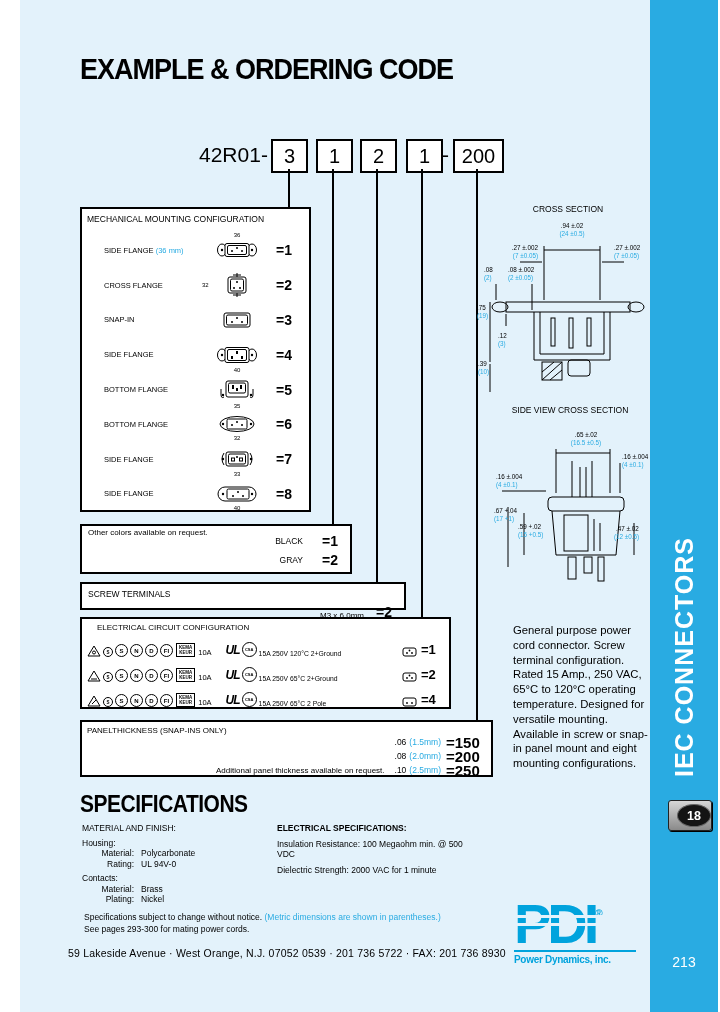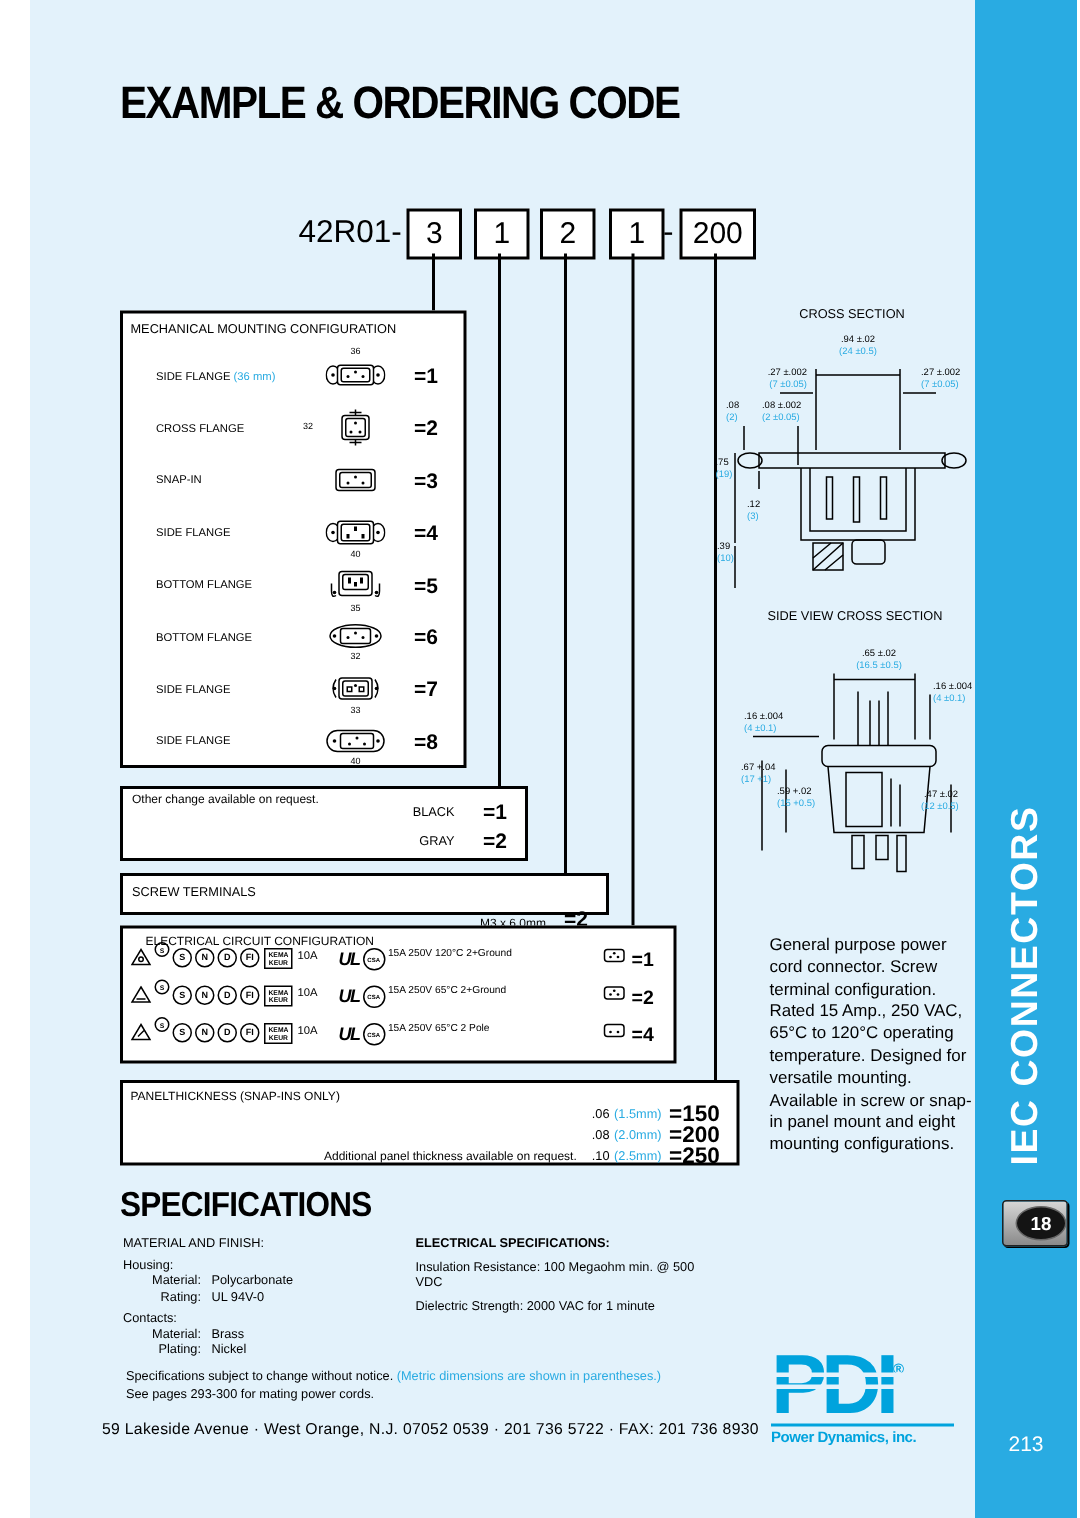--- a/index.html
+++ b/index.html
@@ -52,21 +52,21 @@
 
   
   .screwbox{left:80px;top:582px;width:326px;height:28px}
   .sb-title{font-size:8.5px;padding:5px 0 0 6px}
   .sb-right{position:absolute;right:12px;top:20px;display:flex;align-items:flex-end}
   .sb-val{font-size:8px;margin-right:12px}
 
   
   .elecbox{left:80px;top:617px;width:371px;height:92px}
   .eb-title{font-size:8px;padding:4px 0 0 15px}
-  .erow{display:flex;align-items:flex-start;height:25px;padding:0 4px 0 4px}
+  .erow{display:flex;align-items:flex-end;height:25px;padding:0 4px 0 4px}
   .tri{flex:none;margin-left:1px}
   .circ{flex:none;width:11px;height:11px;border:1px solid #000;border-radius:50%;font-size:6px;
         display:flex;align-items:center;justify-content:center;margin-left:2px;font-weight:bold}
   .ove{width:8px;height:8px;font-size:4.5px;margin-top:-4px}
   .kema{flex:none;border:1px solid #000;font-size:4.5px;line-height:1.15;padding:1px 2px;margin-left:3px;
         text-align:center;white-space:pre;font-weight:bold}
   .amp{font-size:7.5px;margin-left:3px;flex:none}
   .ul{font-weight:bold;font-size:12px;font-style:italic;margin-left:14px;flex:none;letter-spacing:-1px}
   .csa{flex:none;width:13px;height:13px;border:1.5px solid #000;border-radius:50%;font-size:4px;
        display:flex;align-items:center;justify-content:center;margin-left:2px;font-weight:bold}
@@ -299,21 +299,21 @@
               <circle cx="27" cy="11" r="1"></circle>
               <circle cx="22" cy="7" r="1"></circle>
             </svg>
         </span>
         <span class="mcode">=8</span>
       </div>
     </div>
   </div>
 
   <div class="wbox colorbox">
-    <div class="cb-note">Other change available on request.</div>
+    <div class="cb-note">Other colors available on request.</div>
     <div class="cb-opts">
       <div class="cb-opt">
         <span class="cb-name">BLACK</span>
         <span class="bigcode">=1</span>
       </div>
       <div class="cb-opt">
         <span class="cb-name">GRAY</span>
         <span class="bigcode">=2</span>
       </div>
     </div>

